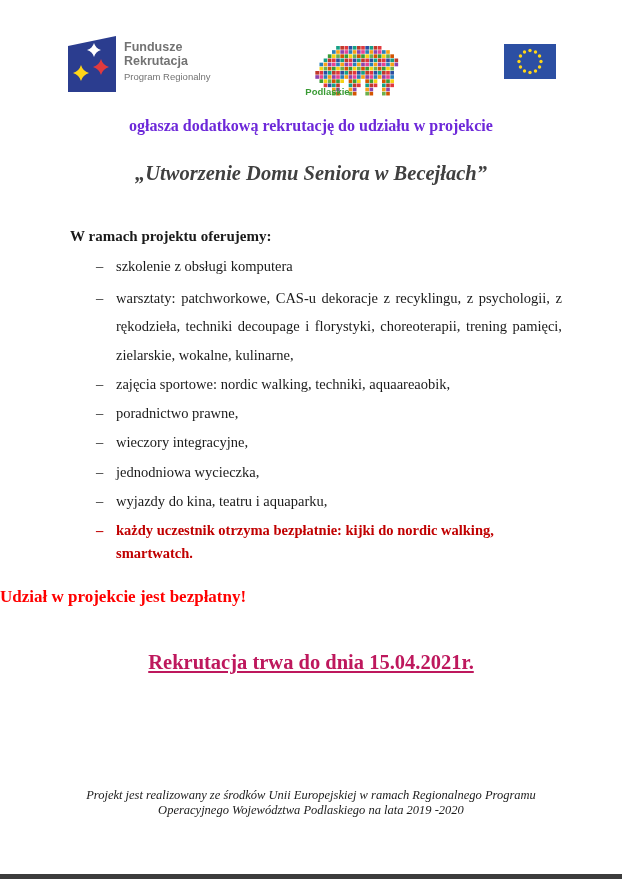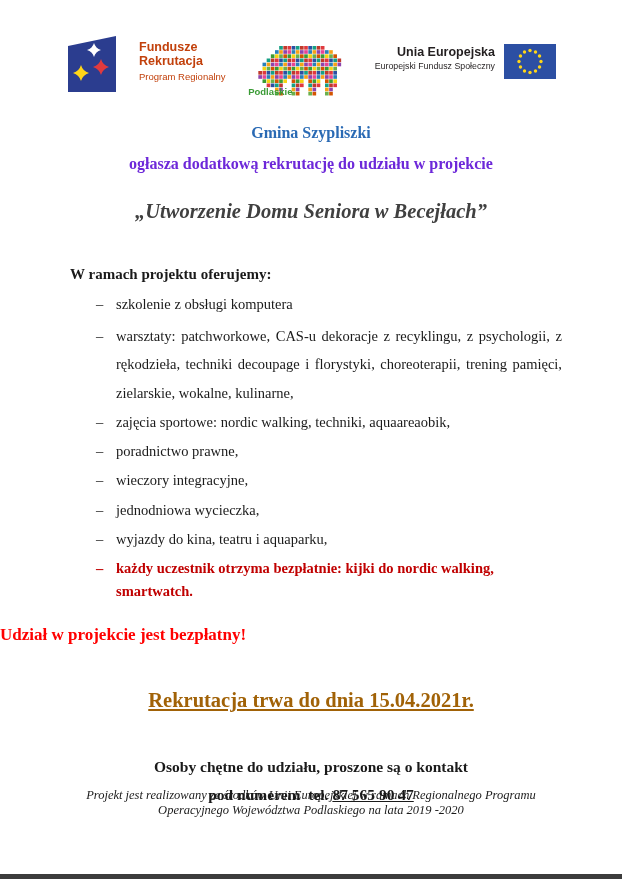--- a/index.html
+++ b/index.html
@@ -12,21 +12,21 @@
     font-family:"Liberation Serif", serif;
     color:#1a1a1a;
     overflow:hidden;
   }
   
   .logos-row{
     display:flex;justify-content:space-between;align-items:flex-start;
     padding:36px 66px 0 68px;
   }
   .logo-fe{display:flex;align-items:flex-start;}
-  .logo-fe-text{margin-left:23px;font-family:"Liberation Sans",sans-serif;color:#c2410c;padding-top:4px;}
+  .logo-fe-text{margin-left:8px;font-family:"Liberation Sans",sans-serif;color:#737373;padding-top:4px;}
   .logo-fe-title{font-weight:bold;font-size:12.5px;line-height:1.12;}
   .logo-fe-sub{font-size:9.5px;margin-top:3px;}
   .logo-podlaskie{position:relative;width:96px;height:58px;margin-top:10px;}
   .logo-podlaskie-label{
     position:absolute;left:-4px;bottom:7px;
     font-family:"Liberation Sans",sans-serif;
     font-size:9.5px;font-weight:bold;color:#3a9b35;
   }
   .logo-eu{display:flex;align-items:flex-start;margin-top:8px;}
   .logo-eu-text{text-align:right;font-family:"Liberation Sans",sans-serif;color:#231f20;margin-right:9px;padding-top:1px;}
@@ -268,45 +268,40 @@
           <rect x="40" y="44" width="3.5" height="3.5" fill="#d35400"></rect>
           <rect x="52" y="44" width="3.5" height="3.5" fill="#6ab04c"></rect>
           <rect x="56" y="44" width="3.5" height="3.5" fill="#d35400"></rect>
           <rect x="68" y="44" width="3.5" height="3.5" fill="#6ab04c"></rect>
           <rect x="72" y="44" width="3.5" height="3.5" fill="#d35400"></rect>
         </svg>
       <span class="logo-podlaskie-label" style="color: rgb(58, 155, 53);">Podlaskie</span>
     </div>
 
     <div class="logo-eu">
-      <span class="logo-eu-text">
-        <span class="logo-eu-title" style="display:block">Unia Europejska</span>
-        <span class="logo-eu-sub" style="display:block">Europejski Fundusz Społeczny</span>
-      </span>
       <span>
         <svg id="eu-flag" width="52" height="35" viewBox="0 0 52 35" aria-hidden="true">
           <rect x="0" y="0" width="52" height="35" fill="#2c4fa3"></rect>
         <circle cx="26.00" cy="6.50" r="1.7" fill="#ffd617"></circle>
             <circle cx="31.50" cy="7.97" r="1.7" fill="#ffd617"></circle>
             <circle cx="35.53" cy="12.00" r="1.7" fill="#ffd617"></circle>
             <circle cx="37.00" cy="17.50" r="1.7" fill="#ffd617"></circle>
             <circle cx="35.53" cy="23.00" r="1.7" fill="#ffd617"></circle>
             <circle cx="31.50" cy="27.03" r="1.7" fill="#ffd617"></circle>
             <circle cx="26.00" cy="28.50" r="1.7" fill="#ffd617"></circle>
             <circle cx="20.50" cy="27.03" r="1.7" fill="#ffd617"></circle>
             <circle cx="16.47" cy="23.00" r="1.7" fill="#ffd617"></circle>
             <circle cx="15.00" cy="17.50" r="1.7" fill="#ffd617"></circle>
             <circle cx="16.47" cy="12.00" r="1.7" fill="#ffd617"></circle>
             <circle cx="20.50" cy="7.97" r="1.7" fill="#ffd617"></circle>
           </svg>
       </span>
     </div>
   </div>
 
-  <h1 class="h-line1" style="color: rgb(42, 106, 180);">Gmina Szypliszki</h1>
   <div class="h-line2" style="color: #6d28d9;">ogłasza dodatkową rekrutację do udziału w projekcie</div>
   <div class="project-title" style="color: #404040;">„Utworzenie Domu Seniora w Becejłach”</div>
 
   <div class="offer">
     <div class="offer-heading">W ramach projektu oferujemy:</div>
     <ul class="offer-list" id="offer-list">
         <li class="offer-item"><span class="dash">–</span><span class="txt">szkolenie z obsługi komputera</span></li>
         <li class="offer-item justify">
           <span class="dash">–</span>
           <span class="txt">warsztaty: patchworkowe, CAS-u dekoracje z recyklingu, z psychologii, z rękodzieła, techniki decoupage i florystyki, choreoterapii, trening pamięci, zielarskie, wokalne, kulinarne,</span>
@@ -314,27 +309,21 @@
         <li class="offer-item"><span class="dash">–</span><span class="txt">zajęcia sportowe: nordic walking, techniki, aquaareaobik,</span></li>
         <li class="offer-item"><span class="dash">–</span><span class="txt">poradnictwo prawne,</span></li>
         <li class="offer-item"><span class="dash">–</span><span class="txt">wieczory integracyjne,</span></li>
         <li class="offer-item"><span class="dash">–</span><span class="txt">jednodniowa wycieczka,</span></li>
         <li class="offer-item"><span class="dash">–</span><span class="txt">wyjazdy do kina, teatru i aquaparku,</span></li>
         <li class="offer-item highlight" style="color: rgb(192, 0, 0);"><span class="dash">–</span><span class="txt">każdy uczestnik otrzyma bezpłatnie: kijki do nordic walking, smartwatch.</span></li>
       </ul>
   </div>
 
   <div class="notice-free" style="color: rgb(255, 0, 0);">Udział w projekcie jest bezpłatny!</div>
-  <div class="notice-deadline" style="color: #a16207;">Rekrutacja trwa do dnia 15.04.2021r.</div>
-
-  <div class="contact">
-    <div class="contact-line1">Osoby chętne do udziału, proszone są o kontakt</div>
-    <div class="contact-line2">
-      <span>pod numerem&nbsp; tel. </span><span class="phone">87 565 90 47</span>
-    </div>
-  </div>
+  <div class="notice-deadline" style="color: #be185d;">Rekrutacja trwa do dnia 15.04.2021r.</div>
+
 
   <div class="doc-footer">
     <div class="inner">Projekt jest realizowany ze środków Unii Europejskiej w ramach Regionalnego Programu Operacyjnego Województwa Podlaskiego na lata 2019 -2020</div>
   </div>
 
   <div class="bottom-bar"></div>
 </div>
 
 </body></html>

